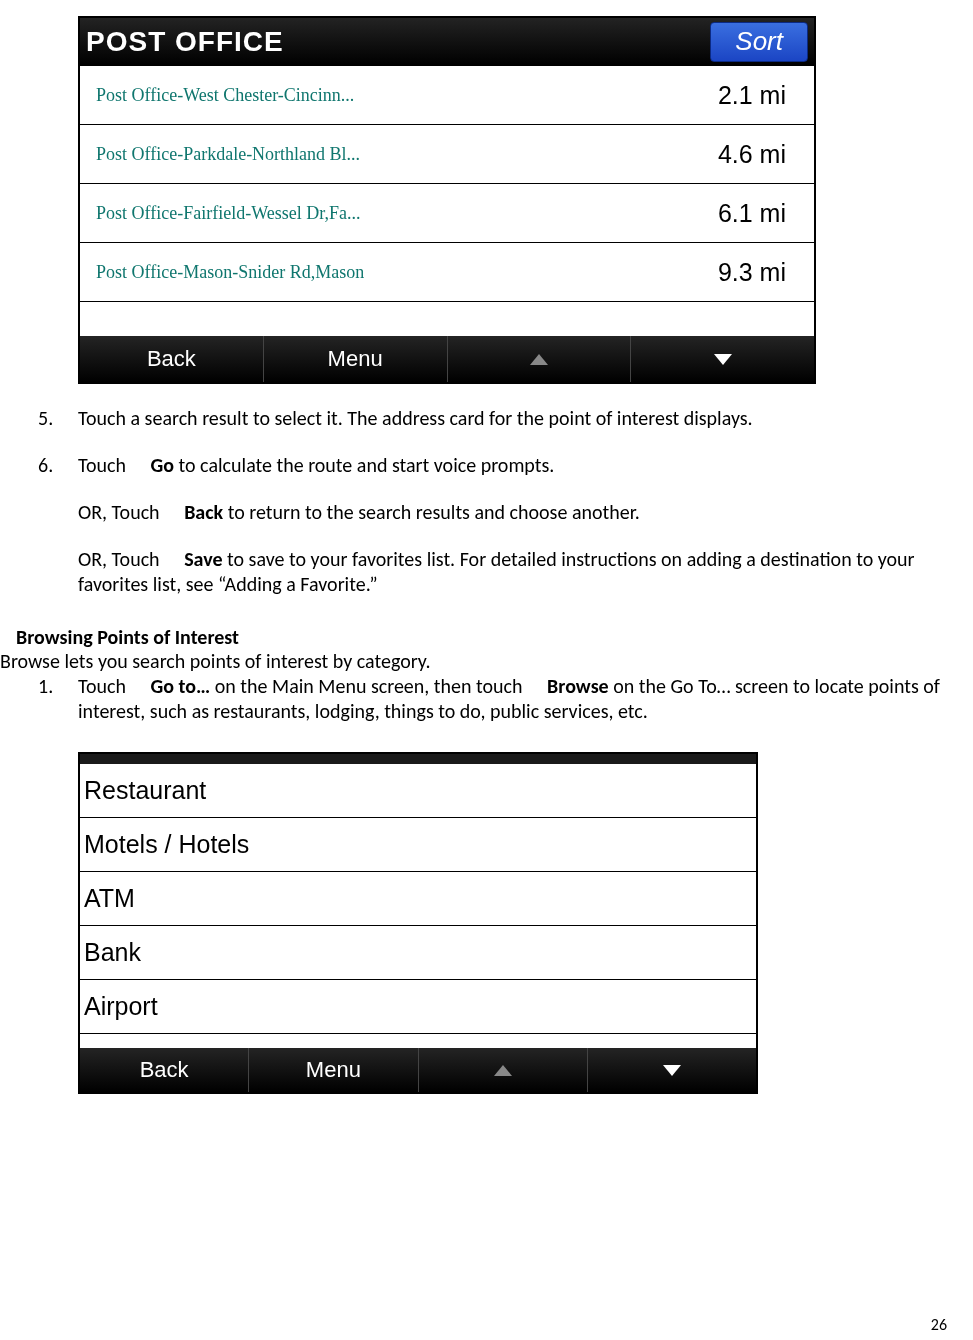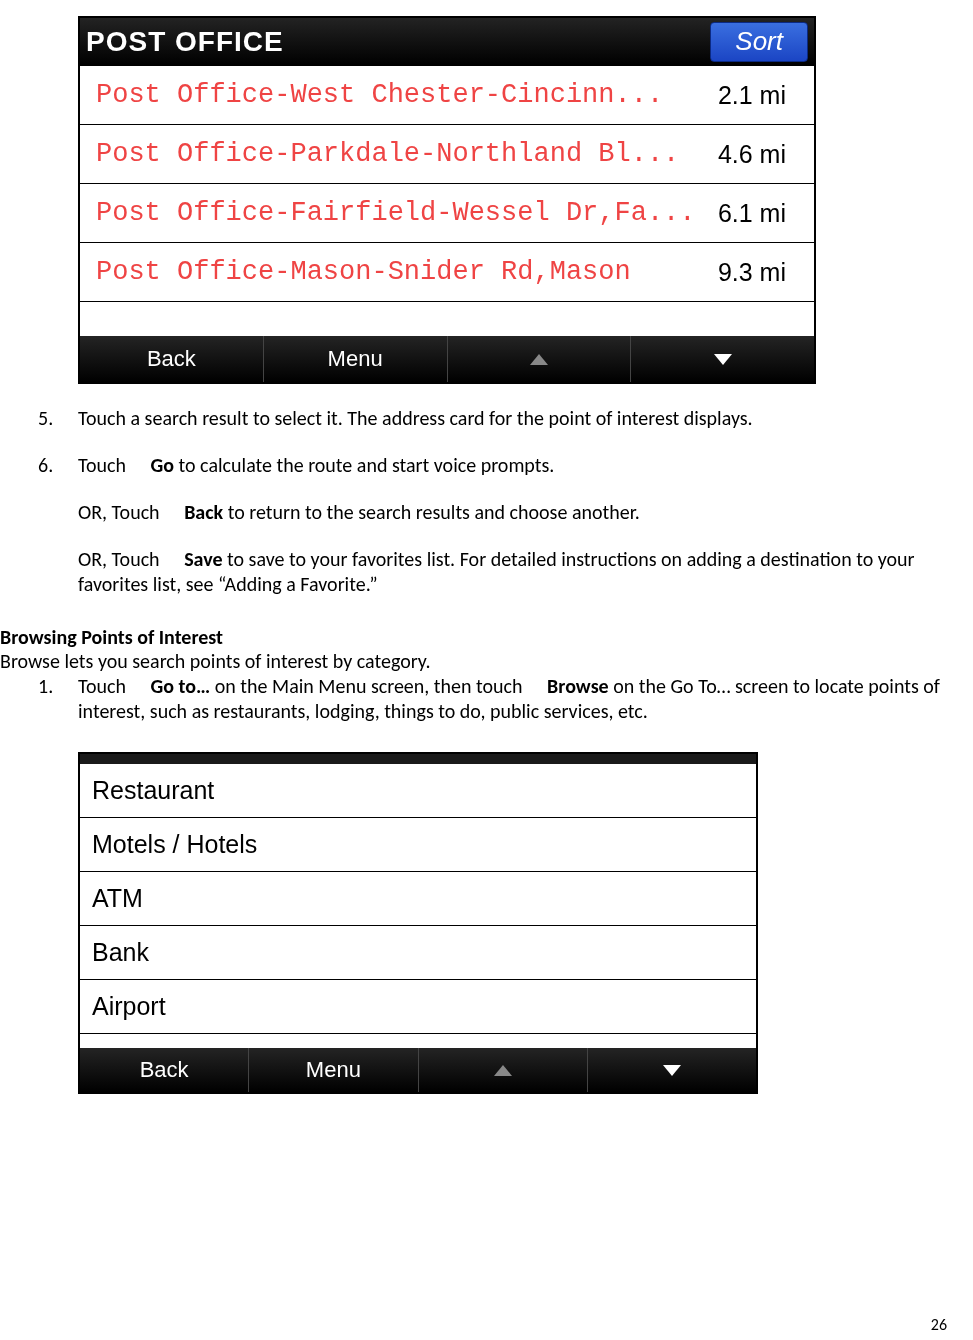--- a/index.html
+++ b/index.html
@@ -51,23 +51,23 @@
   .result-row {
     display: flex;
     justify-content: space-between;
     align-items: center;
     border-bottom: 1px solid #000;
     padding: 0 28px 0 16px;
     height: 59px;
     background: #fff;
   }
   .result-name {
-    font-family: Liberation Mono, monospace;
-    font-size: 27px;
-    color: #ef4444;
+    font-family: Liberation Serif, serif;
+    font-size: 18px;
+    color: #0f766e;
   }
   .result-dist {
     font-family: Arial, sans-serif;
     font-size: 25px;
     color: #000;
   }
   .blank-row {
     height: 34px;
     background: #fff;
     border-bottom: 0;
@@ -95,34 +95,34 @@
   .arrow-up { border-left: 9px solid transparent; border-right: 9px solid transparent; border-bottom: 11px solid #888; }
   .arrow-down { border-left: 9px solid transparent; border-right: 9px solid transparent; border-top: 11px solid #fff; }
 
   
   .ol-item { display: flex; margin-top: 22px; padding-left: 38px; }
   .ol-num { width: 40px; flex-shrink: 0; }
   .ol-body { flex: 1; padding-right: 30px; line-height: 1.25; }
   .ol-body p { margin-bottom: 22px; }
   .bold { font-weight: bold; margin-left: 20px; }
 
-  .heading { font-weight: bold; margin-top: 6px; padding-left: 0; }
+  .heading { font-weight: bold; margin-top: 6px; padding-left: 16px; }
   .para { padding-left: 0; line-height: 1.25; }
 
   
   .device2-wrap { margin-left: 78px; margin-top: 6px; }
   .device2 {
     border: 2px solid #000;
     width: 680px;
     background: #fff;
   }
   .device2 .titlebar { height: 10px; background:#1a1a1a; border-bottom:0; }
   .cat-row {
     border-bottom: 1px solid #000;
-    padding: 0 0 0 12px;
+    padding: 0 0 0 4px;
     height: 54px;
     display: flex;
     align-items: center;
     font-family: Arial, sans-serif;
     font-size: 25px;
   }
   .cat-blank { height: 14px; }
   .device2 .bottombar { height: 44px; }
 
   .page-num {

